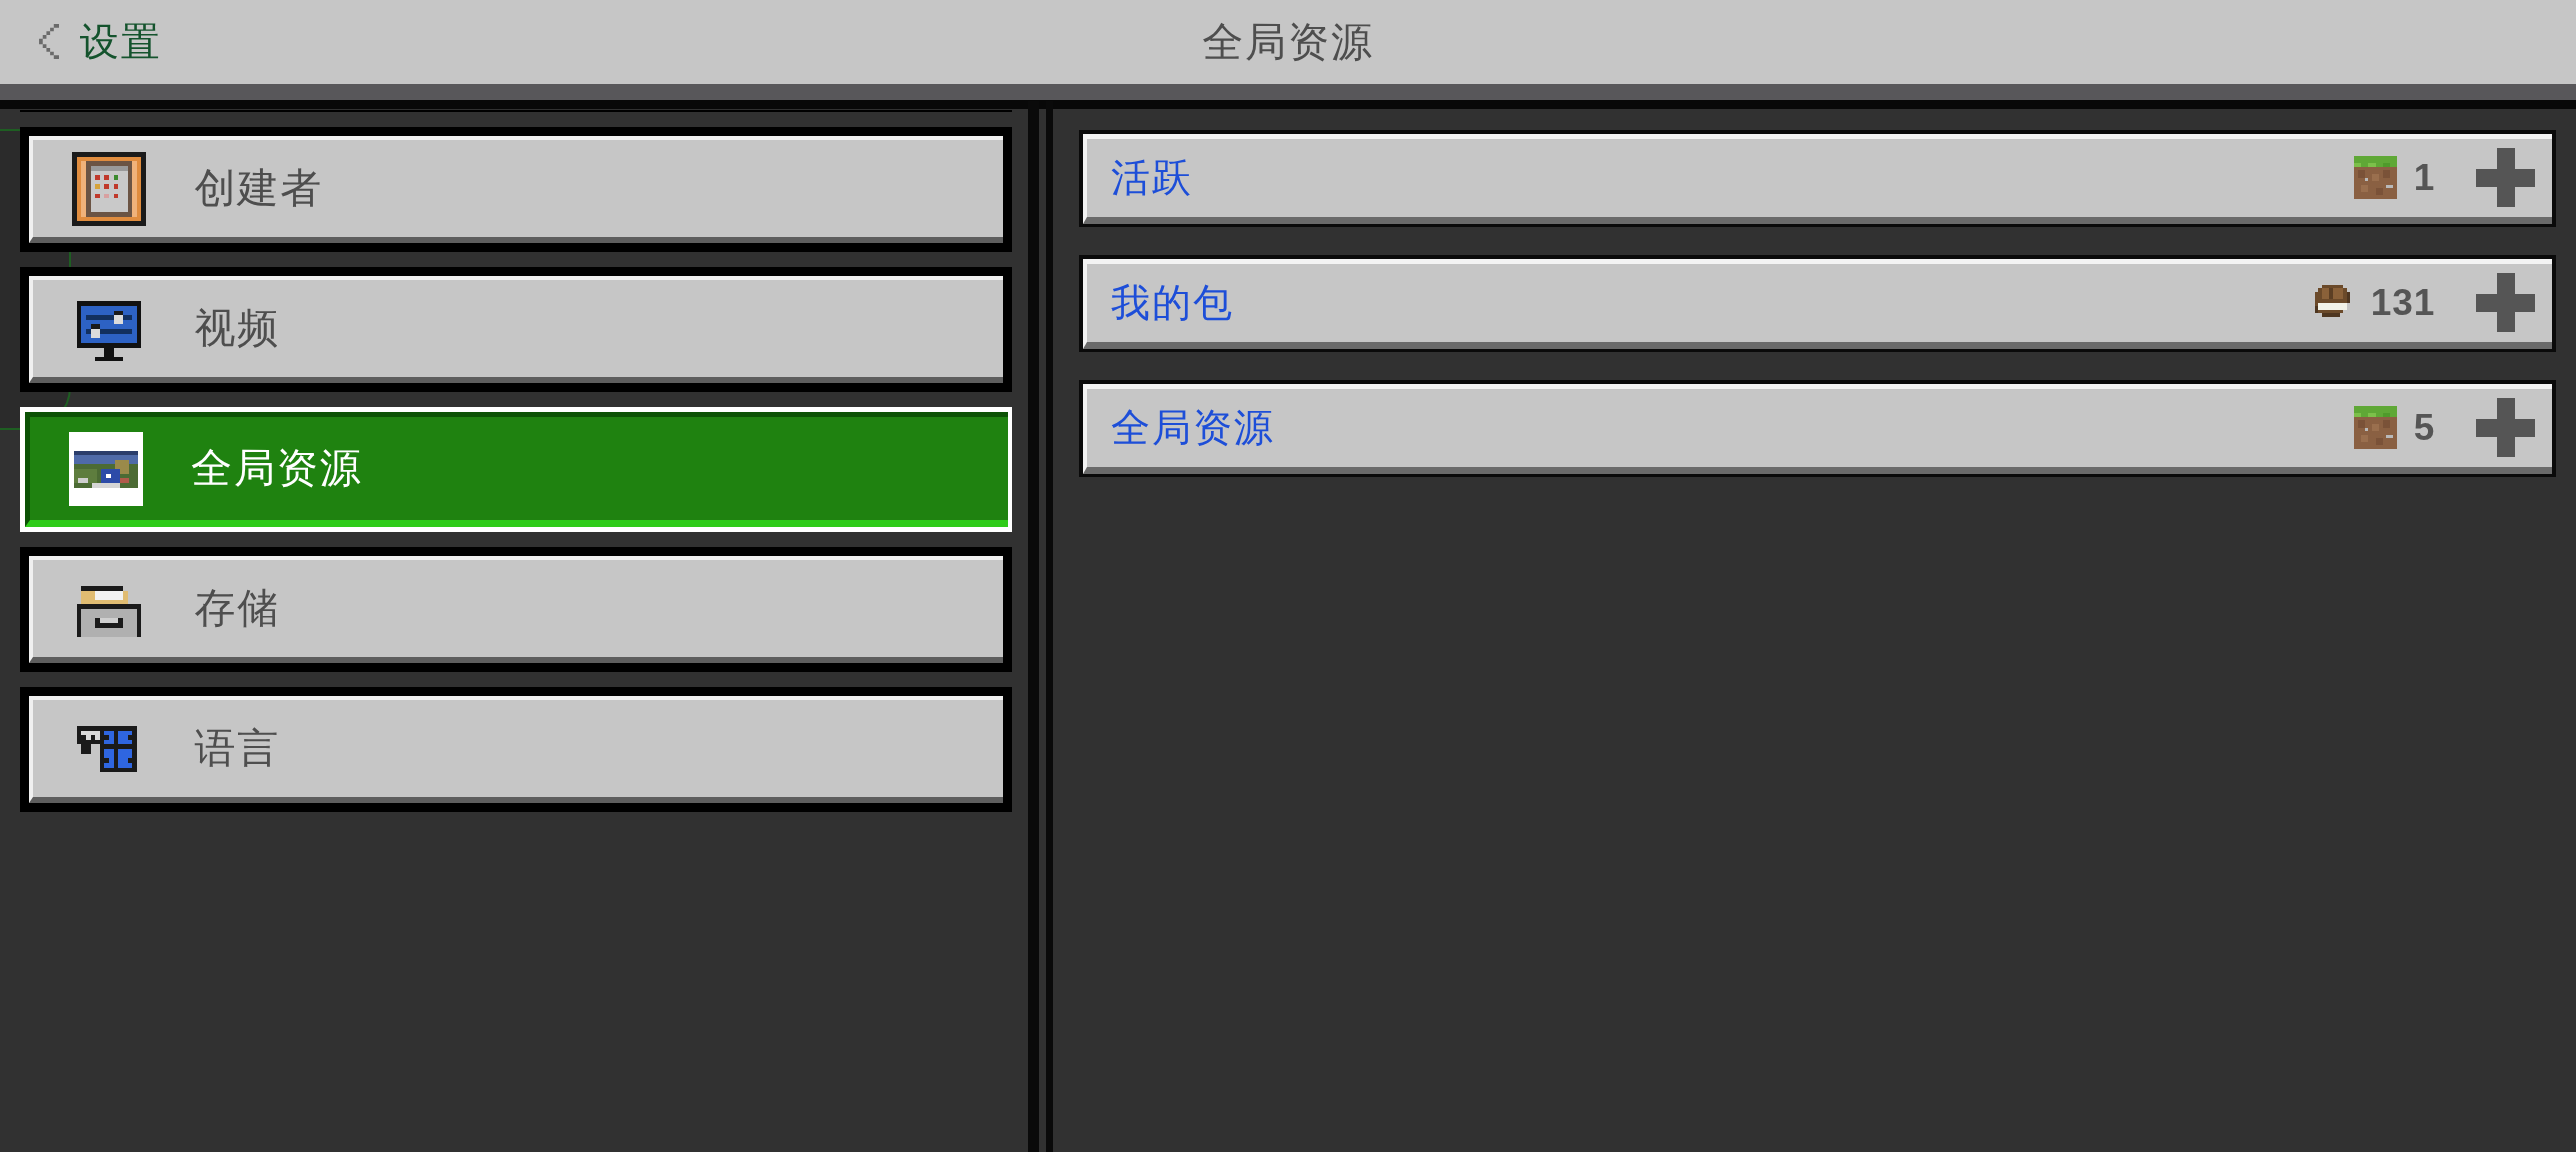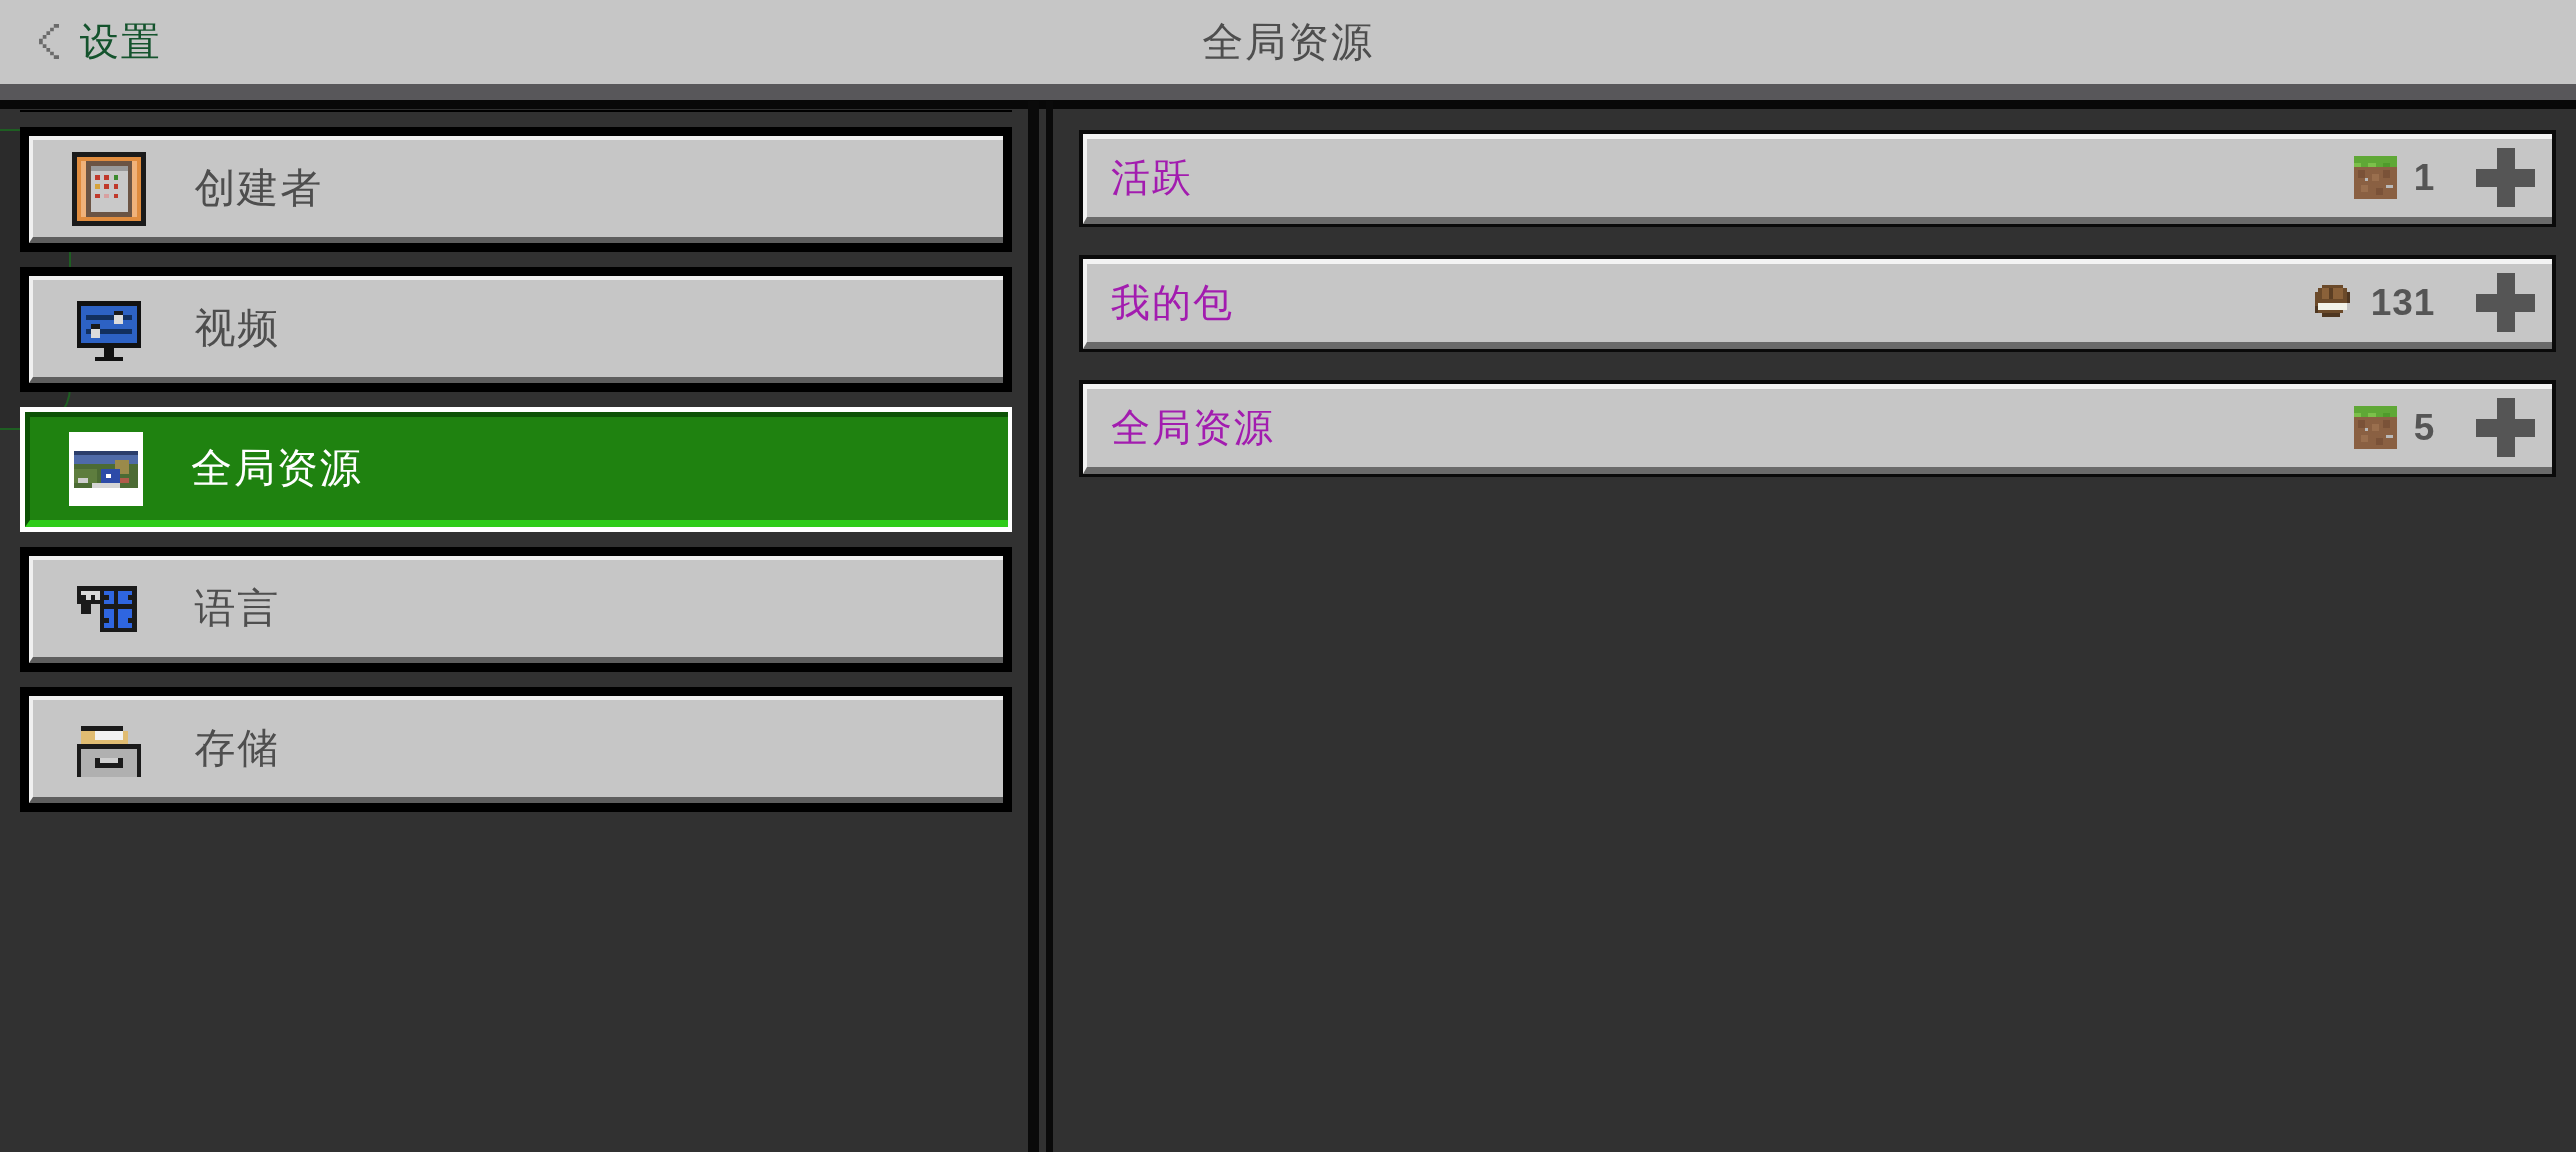--- a/index.html
+++ b/index.html
@@ -203,21 +203,21 @@
     border-top: 5.6px solid #f3f3f3;
     border-left: 4.6px solid #f3f3f3;
     border-bottom: 7.4px solid #6a6a6a;
     box-sizing: border-box;
     display: flex;
     align-items: center;
   }
   .pack-label {
     margin-left: 24px;
     font-size: 39px;
-    color: #a21caf;
+    color: #1d4ed8;
     letter-spacing: 1.9px;
     white-space: nowrap;
   }
   .pack-right {
     margin-left: auto;
     display: flex;
     align-items: center;
     padding-right: 16.7px;
   }
   .pack-count-icon {
@@ -348,53 +348,53 @@
               </svg>
             </span>
             <span class="nav-label">全局资源</span>
           </div>
         </div>
 
         <div class="nav-item">
           <div class="nav-face">
             <span class="nav-icon">
               <svg width="74" height="74" viewBox="0 0 16 16" shape-rendering="crispEdges">
+                <rect x="2" y="3" width="9" height="1" fill="#1a1a1a"></rect>
+                <rect x="2" y="4" width="10" height="3" fill="#e0bc72"></rect>
+                <rect x="5" y="4" width="6" height="2" fill="#f2f2f2"></rect>
+                <rect x="1" y="7" width="14" height="7" fill="#1a1a1a"></rect>
+                <rect x="2" y="8" width="12" height="6" fill="#b0b0b0"></rect>
+                <rect x="5" y="10" width="6" height="2" fill="#1a1a1a"></rect>
+                <rect x="6" y="10" width="4" height="1" fill="#cfcfcf"></rect>
+              </svg>
+            </span>
+            <span class="nav-label">存储</span>
+          </div>
+        </div>
+
+        <div class="nav-item">
+          <div class="nav-face">
+            <span class="nav-icon">
+              <svg width="74" height="74" viewBox="0 0 16 16" shape-rendering="crispEdges">
                 <rect x="1" y="3" width="6" height="4" fill="#1a1a1a"></rect>
                 <rect x="2" y="4" width="4" height="2" fill="#d8d8d8"></rect>
                 <rect x="2" y="5" width="1" height="1" fill="#1a1a1a"></rect>
                 <rect x="4" y="5" width="1" height="1" fill="#1a1a1a"></rect>
                 <rect x="2" y="7" width="2" height="2" fill="#1a1a1a"></rect>
                 <rect x="6" y="3" width="8" height="10" fill="#1a1a1a"></rect>
                 <rect x="7" y="4" width="6" height="8" fill="#2f66e0"></rect>
                 <rect x="9" y="4" width="1" height="8" fill="#1a1a1a"></rect>
                 <rect x="7" y="7" width="6" height="1" fill="#1a1a1a"></rect>
                 <rect x="7" y="5" width="1" height="1" fill="#1a1a1a"></rect>
                 <rect x="12" y="5" width="1" height="1" fill="#1a1a1a"></rect>
                 <rect x="7" y="10" width="1" height="1" fill="#1a1a1a"></rect>
                 <rect x="12" y="10" width="1" height="1" fill="#1a1a1a"></rect>
               </svg>
             </span>
             <span class="nav-label">语言</span>
-          </div>
-        </div>
-
-        <div class="nav-item">
-          <div class="nav-face">
-            <span class="nav-icon">
-              <svg width="74" height="74" viewBox="0 0 16 16" shape-rendering="crispEdges">
-                <rect x="2" y="3" width="9" height="1" fill="#1a1a1a"></rect>
-                <rect x="2" y="4" width="10" height="3" fill="#e0bc72"></rect>
-                <rect x="5" y="4" width="6" height="2" fill="#f2f2f2"></rect>
-                <rect x="1" y="7" width="14" height="7" fill="#1a1a1a"></rect>
-                <rect x="2" y="8" width="12" height="6" fill="#b0b0b0"></rect>
-                <rect x="5" y="10" width="6" height="2" fill="#1a1a1a"></rect>
-                <rect x="6" y="10" width="4" height="1" fill="#cfcfcf"></rect>
-              </svg>
-            </span>
-            <span class="nav-label">存储</span>
           </div>
         </div>
 
       </div>
     </div>
 
     <div class="divider"></div>
     <div class="divider-2"></div>
 
     <div class="right-panel">

